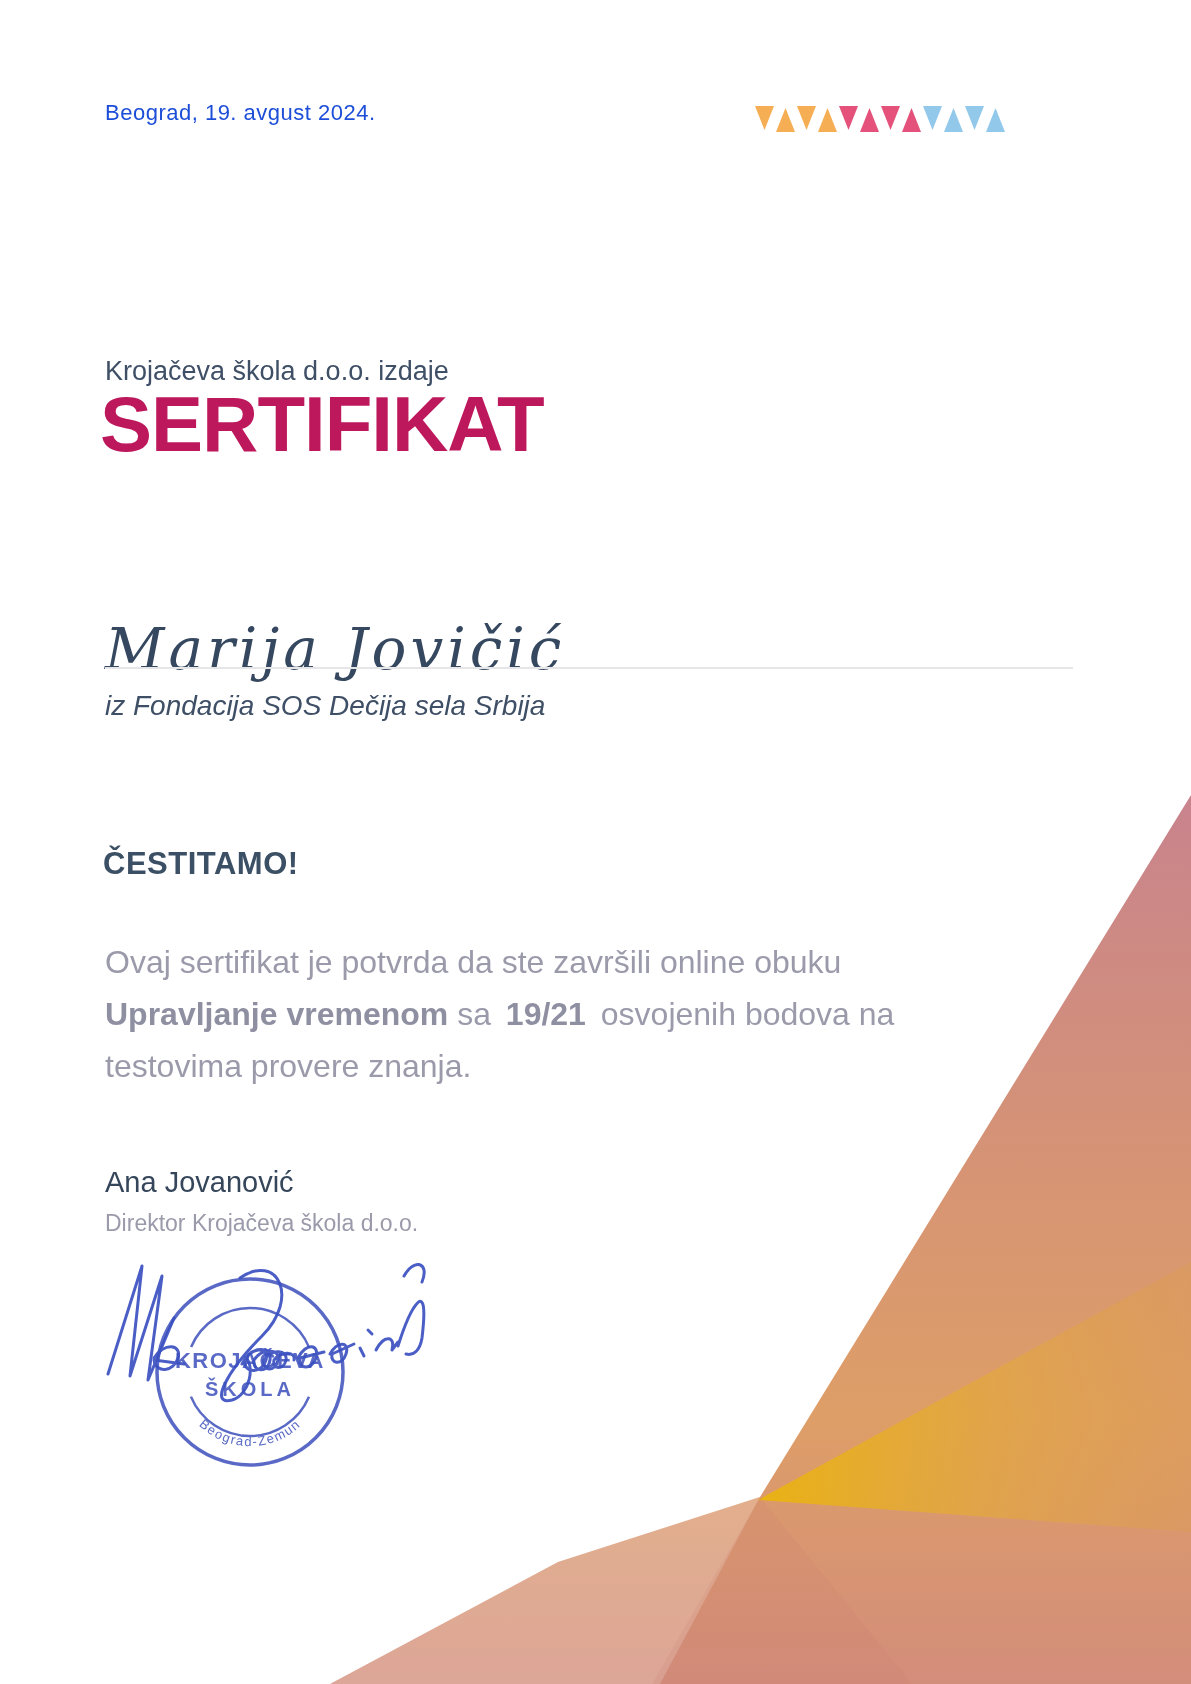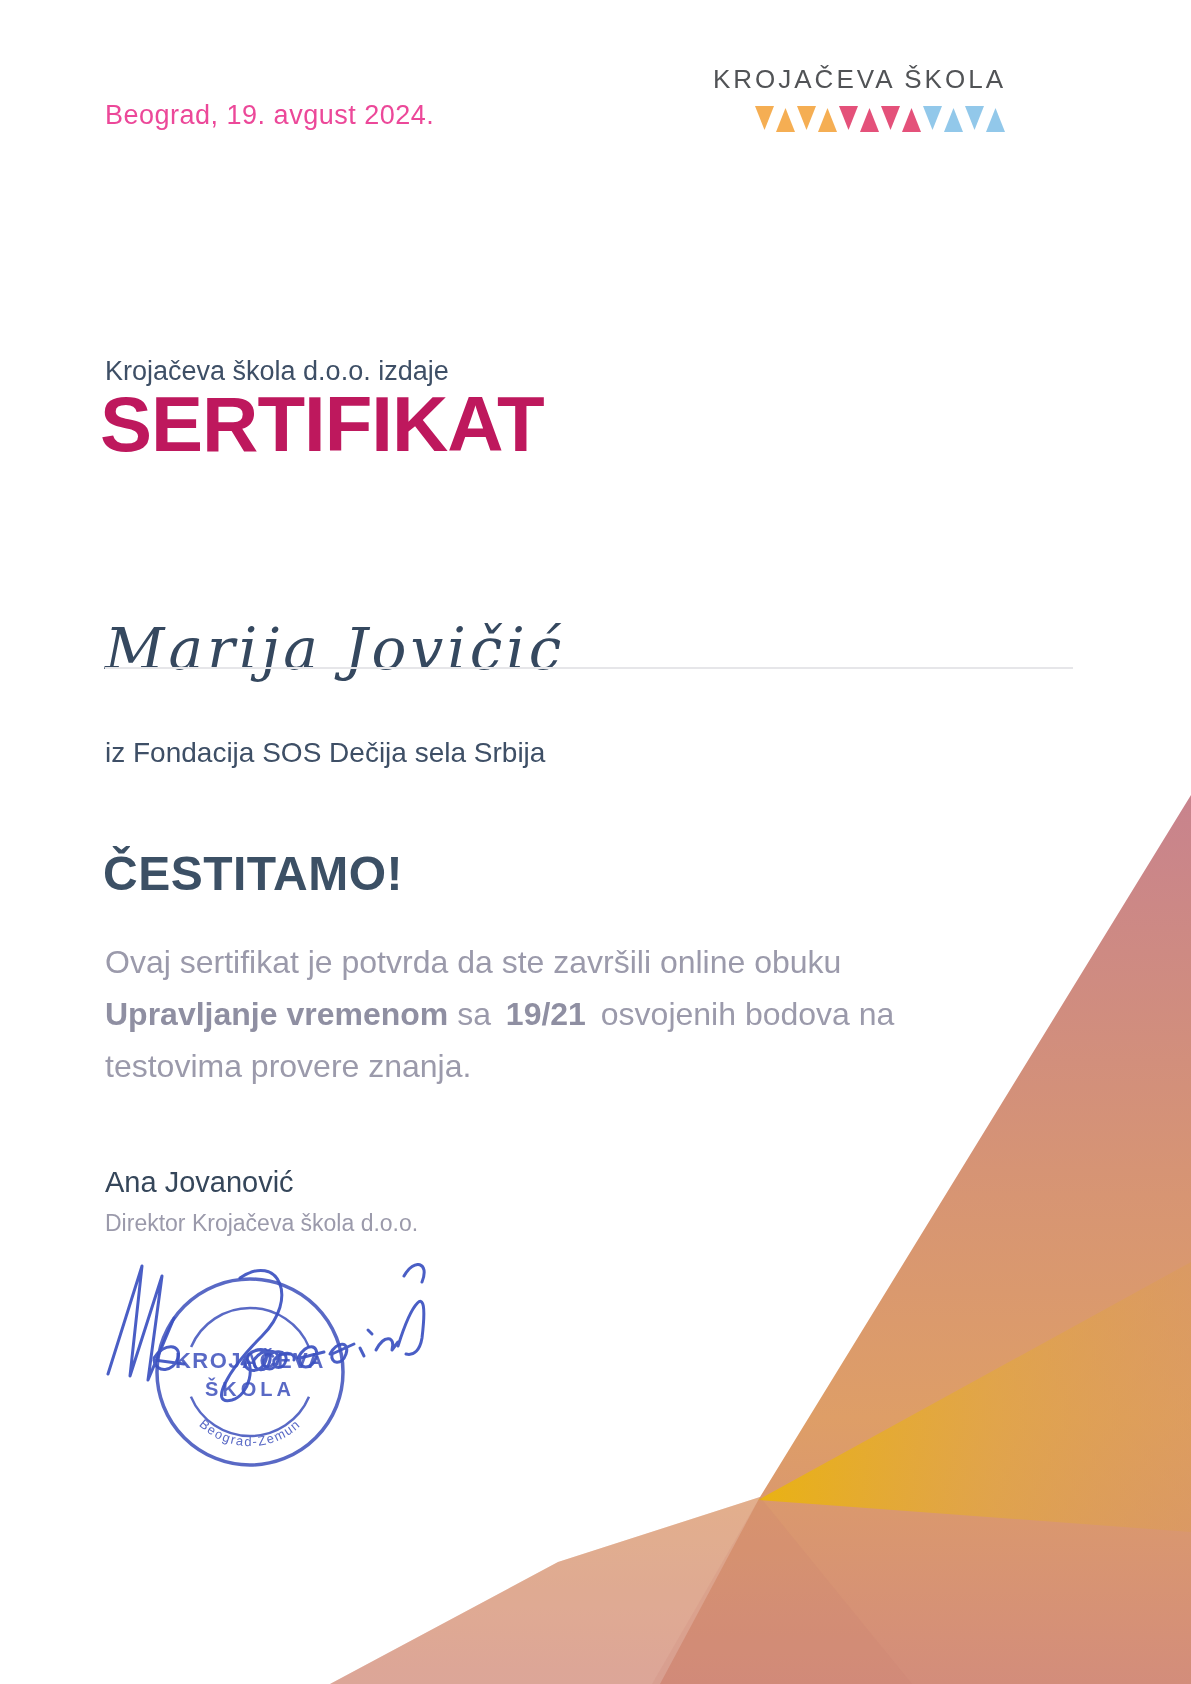--- a/index.html
+++ b/index.html
@@ -8,21 +8,21 @@
     width:1191px;height:1684px;
     background:#ffffff;
     overflow:hidden;
     font-family:"Liberation Sans", sans-serif;
   }
   .bg-decor{position:absolute;inset:0;z-index:0;}
   .content{position:absolute;inset:0;z-index:1;}
 
   .date-line{
     position:absolute;left:105px;top:100px;
-    font-size:27px;color:#ec4899;letter-spacing:.5px;
+    font-size:22px;color:#1d4ed8;letter-spacing:.5px;
   }
 
   .logo-text{
     position:absolute;left:700px;top:64px;width:306px;
     text-align:right;font-size:26px;color:#515356;
     letter-spacing:3px;font-weight:400;white-space:nowrap;
   }
   .logo-band{position:absolute;left:754px;top:106px;width:252px;height:26px;}
 
   .issuer-line{
@@ -39,26 +39,26 @@
     position:absolute;left:105px;top:580px;
     font-family:"DejaVu Serif", serif;font-style:italic;
     font-size:58px;color:#35485F;letter-spacing:4px;margin-top:35px;
   }
   .name-underline{
     position:absolute;left:105px;top:667px;width:968px;height:2px;
     background:#E6E6E9;
   }
   .recipient-org{
     position:absolute;left:105px;top:690px;
-    font-size:28px;color:#3E4F66;margin-top:47px;
+    font-size:28px;font-style:italic;color:#3E4F66;
   }
 
   .congrats-heading{
     position:absolute;left:103px;top:846px;
-    font-size:48px;font-weight:600;color:#3C5065;letter-spacing:.5px;
+    font-size:31px;font-weight:600;color:#3C5065;letter-spacing:.5px;
   }
   .congrats-body{
     position:absolute;left:105px;top:936px;width:862px;
     font-size:32px;line-height:52px;color:#9B9AAB;
   }
   .congrats-body b{font-weight:700;color:#8F8FA2;}
   .score{margin:0 6px;}
 
   .signer-name{
     position:absolute;left:105px;top:1166px;
@@ -94,21 +94,20 @@
     <polygon points="1191,795 760,1497 558,1562 330,1684 1191,1684" fill="url(#gradMain)"></polygon>
     <polygon points="758,1500 1191,1262 1191,1532" fill="url(#gradYellow)"></polygon>
     <polygon points="760,1497 558,1562 330,1684 660,1684" fill="#FFFFFF" opacity="0.22"></polygon>
     <polygon points="760,1497 652,1684 912,1684" fill="#C97F70" opacity="0.16"></polygon>
   </svg>
 
   <div class="content">
 
     <div class="date-line">Beograd, 19. avgust 2024.</div>
 
-    <div class="logo-text">KROJAČEVA ŠKOLA</div>
 
     <svg class="logo-band" viewBox="0 0 252 26" aria-hidden="true">
       <polygon points="1,0 20,0 10.5,24" fill="#F5AE53"></polygon>
       <polygon points="31.5,2 22,26 41,26" fill="#F5AE53"></polygon>
       <polygon points="43,0 62,0 52.5,24" fill="#F5AE53"></polygon>
       <polygon points="73.5,2 64,26 83,26" fill="#F5AE53"></polygon>
       <polygon points="85,0 104,0 94.5,24" fill="#E4517A"></polygon>
       <polygon points="115.5,2 106,26 125,26" fill="#E4517A"></polygon>
       <polygon points="127,0 146,0 136.5,24" fill="#E4517A"></polygon>
       <polygon points="157.5,2 148,26 167,26" fill="#E4517A"></polygon>

